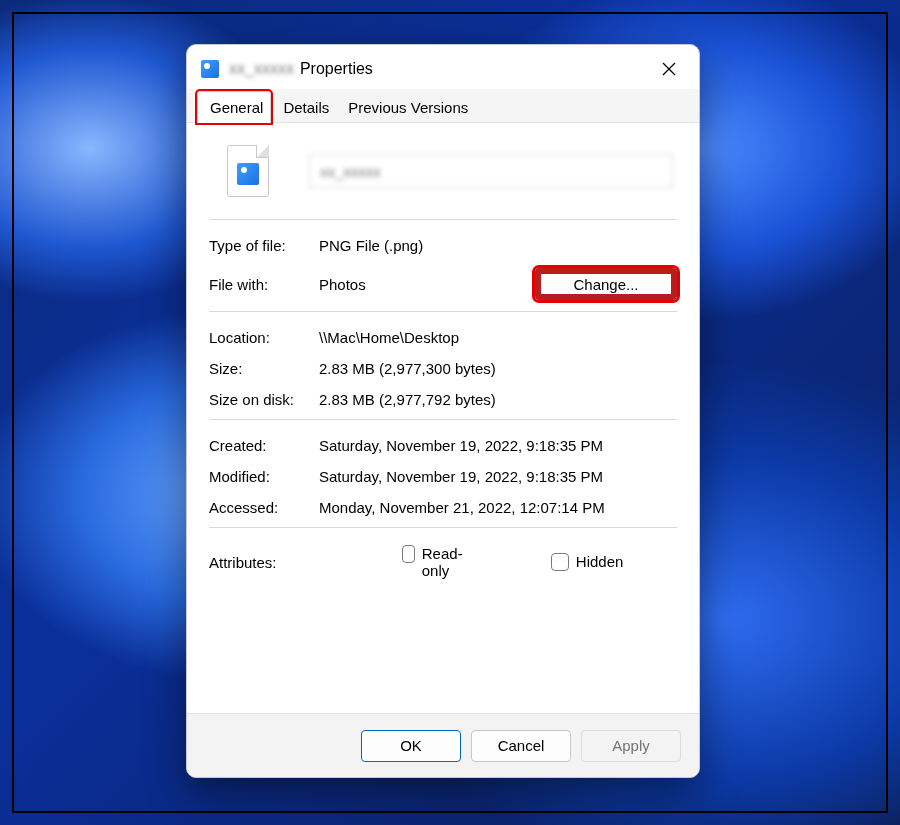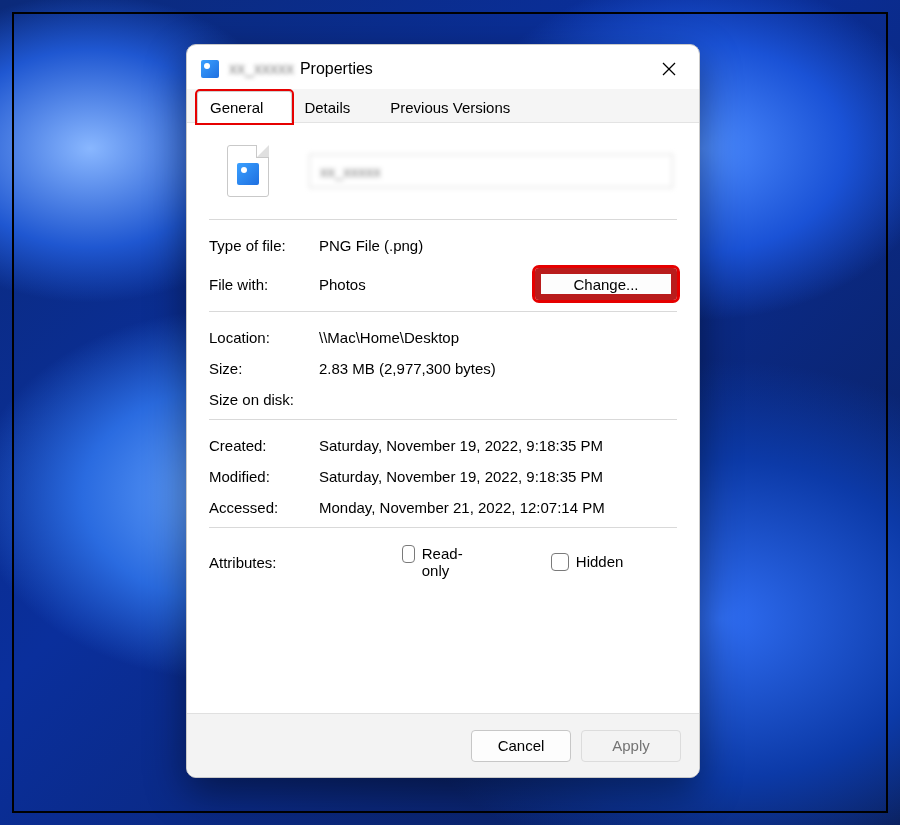--- a/index.html
+++ b/index.html
@@ -90,21 +90,21 @@
     .tabs {
       display: flex;
       align-items: flex-end;
       padding: 0 10px;
       height: 34px;
       background: #f5f5f5;
       border-bottom: 1px solid #e3e3e3;
       gap: 0;
     }
     .tab {
-      padding: 7px 28px 6px 12px;
+      padding: 7px 7px 6px 12px;
       font-size: 15px;
       color: #000;
       background: transparent;
       cursor: default;
       position: relative;
     }
     .tab.active {
       background: #ffffff;
       border: 1px solid #d0d0d0;
       border-bottom: 1px solid #fff;
@@ -303,20 +303,21 @@
     <div class="row">
       <span class="label">Location:</span>
       <span class="value">\\Mac\Home\Desktop</span>
     </div>
     <div class="row">
       <span class="label">Size:</span>
       <span class="value">2.83 MB (2,977,300 bytes)</span>
     </div>
     <div class="row">
       <span class="label">Size on disk:</span>
+      <span class="value">2.83 MB (2,977,792 bytes)</span>
     </div>
 
     <hr class="divider">
 
     <div class="row">
       <span class="label">Created:</span>
       <span class="value">Saturday, November 19, 2022, 9:18:35 PM</span>
     </div>
     <div class="row">
       <span class="label">Modified:</span>
@@ -341,17 +342,18 @@
       </label>
       <label class="chk">
         <input type="checkbox" style="">
         <span>Archive</span>
       </label>
     </div>
 
   </div>
 
   <div class="footer">
+    <button class="primary">OK</button>
     <button>Cancel</button>
     <button class="disabled">Apply</button>
   </div>
 
 </div>
 
 </body></html>

